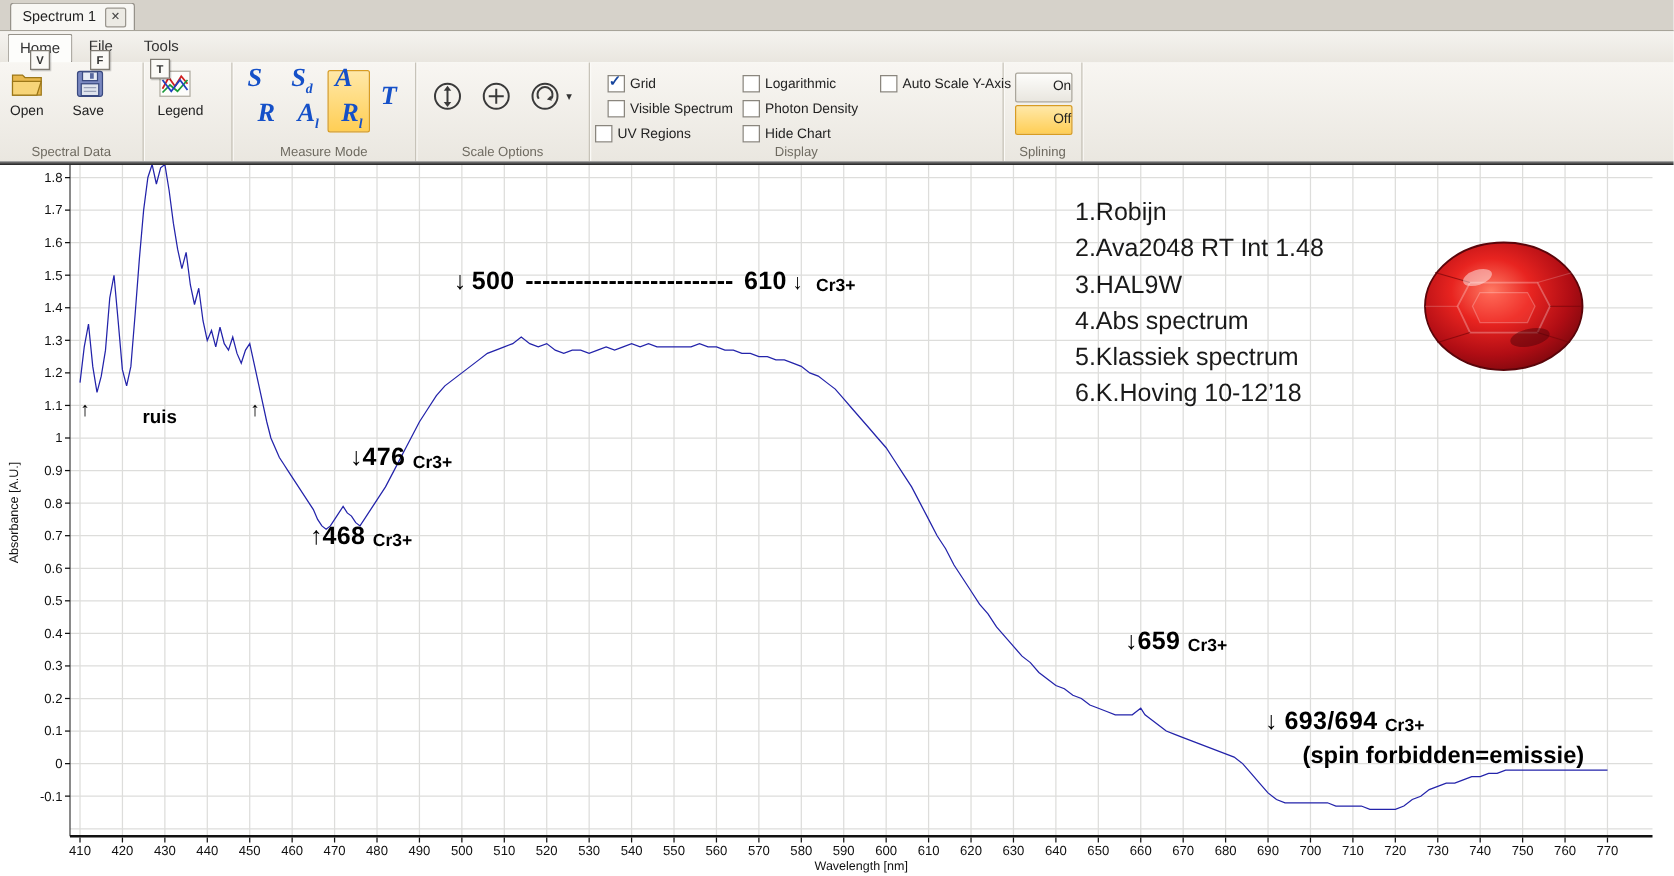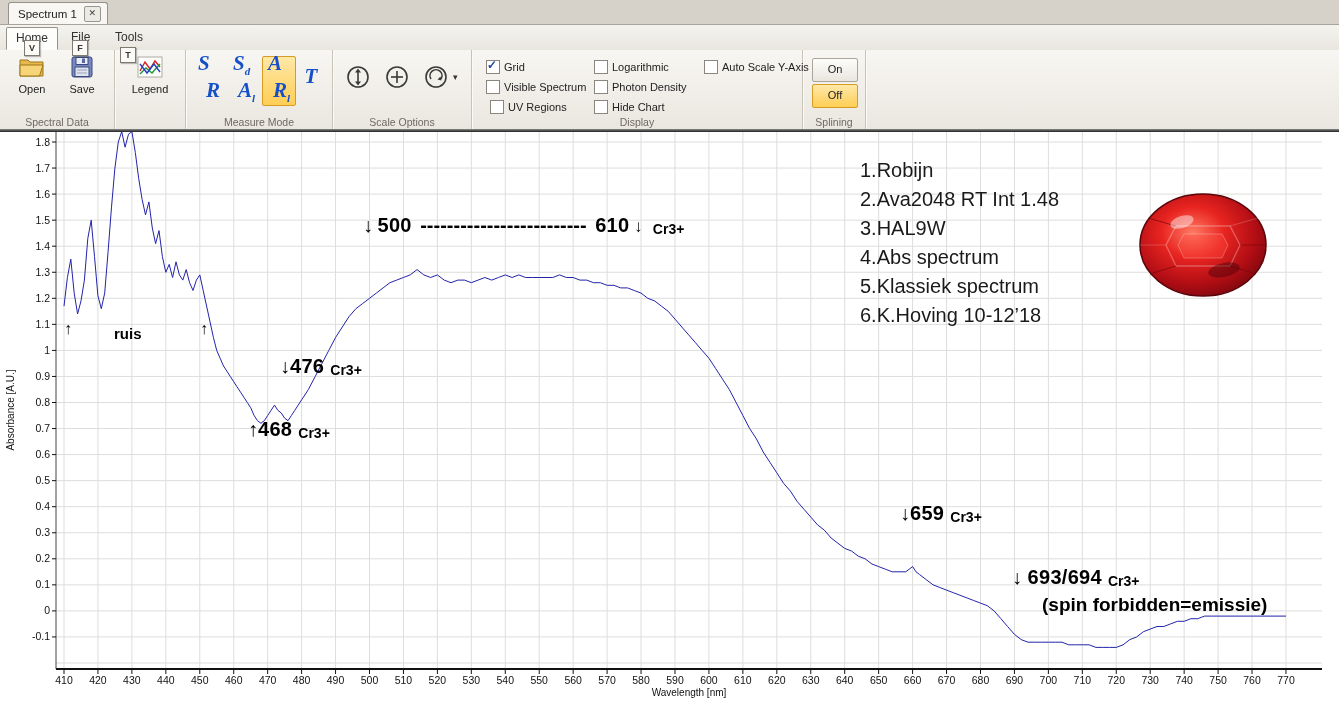--- a/index.html
+++ b/index.html
@@ -19,21 +19,21 @@
   .menu-item{position:absolute;top:2px;height:21px;line-height:21px;padding:0 9px;font-size:12px;color:#333;}
   .menu-item.selected{background:#fdfdfb;border:1px solid #96928a;border-bottom:1px solid #fdfdfb;border-radius:2px 2px 0 0;}
   .keytip{position:absolute;width:14px;height:14px;background:#fbfaf7;border:1px solid #7e7a72;box-shadow:1px 1px 1px rgba(0,0,0,.25);
           font-size:9px;font-weight:bold;color:#333;text-align:center;line-height:14px;z-index:5;}
 
   
   #ribbon{position:absolute;left:0;top:50px;width:1339px;height:79px;background:linear-gradient(#f8f6f2,#eae7e0);}
   #ribbon-bottom-line{position:absolute;left:0;top:129px;width:1339px;height:3px;background:linear-gradient(#8a8a8a,#1f1f1f);}
   .rgroup{position:absolute;top:0;height:79px;border-right:1px solid #c7c3b9;box-shadow:1px 0 0 #fbfaf7;}
   .grp-label{position:absolute;bottom:1px;left:0;right:0;text-align:center;font-size:10.5px;color:#6e6a60;}
-  .big-btn{position:absolute;top:4px;width:48px;display:flex;flex-direction:column;align-items:center;cursor:default;}
+  .big-btn{position:absolute;top:4px;width:48px;display:flex;flex-direction:column;align-items:flex-start;cursor:default;}
   .big-btn .blabel{font-size:11px;color:#222;margin-top:3px;}
   .icon-box{width:28px;height:26px;display:flex;align-items:center;justify-content:center;}
 
   
   .mm-btn{position:absolute;top:6px;width:32px;height:48px;display:flex;flex-direction:column;align-items:center;justify-content:center;
           border:1px solid transparent;border-radius:2px;font-family:"Liberation Serif",serif;font-style:italic;font-weight:bold;color:#1550c8;}
   .mm-btn.sel{background:linear-gradient(#ffe8a8,#ffce55);border:1px solid #d89c22;}
   .mm-top,.mm-bot{line-height:19px;font-size:21px;}
   .mm-top{align-self:flex-start;margin-left:5px;}
   .mm-bot{align-self:flex-end;margin-right:5px;}
@@ -44,21 +44,21 @@
   .dd-caret{position:absolute;top:22px;font-size:9px;color:#333;}
 
   
   .cb{position:absolute;display:flex;align-items:center;cursor:default;}
   .cb .box{width:12px;height:12px;border:1px solid #8a867e;background:#fff;margin-right:4px;position:relative;flex:none;}
   .cb .box.checked::after{content:"✓";position:absolute;left:0px;top:-3px;font-size:12px;font-weight:bold;color:#17469e;}
   .cb .cb-label{font-size:11px;color:#222;white-space:nowrap;}
 
   
   .spl-btn{position:absolute;left:9px;width:44px;height:22px;border:1px solid #aaa69c;border-radius:2px;background:linear-gradient(#fdfdfb,#e9e6df);
-           font-size:11px;color:#222;text-align:center;line-height:20px;}
+           font-size:11px;color:#222;text-align:right;line-height:20px;}
   .spl-btn.active{background:linear-gradient(#ffe8a8,#ffce55);border-color:#d89c22;}
 
   
   #chart{position:absolute;left:0;top:132px;width:1339px;height:569px;background:#fff;}
   #chart-svg{position:absolute;left:0;top:0;}
 
   .ann{position:absolute;white-space:nowrap;font-weight:bold;color:#000;}
   .ann .arr{font-size:20px;}
   .ann .arr2{font-size:17px;}
   .ann .val{font-size:20px;letter-spacing:.3px;}
@@ -183,21 +183,21 @@
 
     <div class="rgroup" style="left:472px;width:330px;">
       <label class="cb" style="left:14px;top:10px;">
         <span class="box checked"></span>
         <span class="cb-label">Grid</span>
       </label>
       <label class="cb" style="left:14px;top:30px;">
         <span class="box"></span>
         <span class="cb-label">Visible Spectrum</span>
       </label>
-      <label class="cb" style="left:18px;top:50px;">
+      <label class="cb" style="left:4px;top:50px;">
         <span class="box"></span>
         <span class="cb-label">UV Regions</span>
       </label>
       <label class="cb" style="left:122px;top:10px;">
         <span class="box"></span>
         <span class="cb-label">Logarithmic</span>
       </label>
       <label class="cb" style="left:122px;top:30px;">
         <span class="box"></span>
         <span class="cb-label">Photon Density</span>

